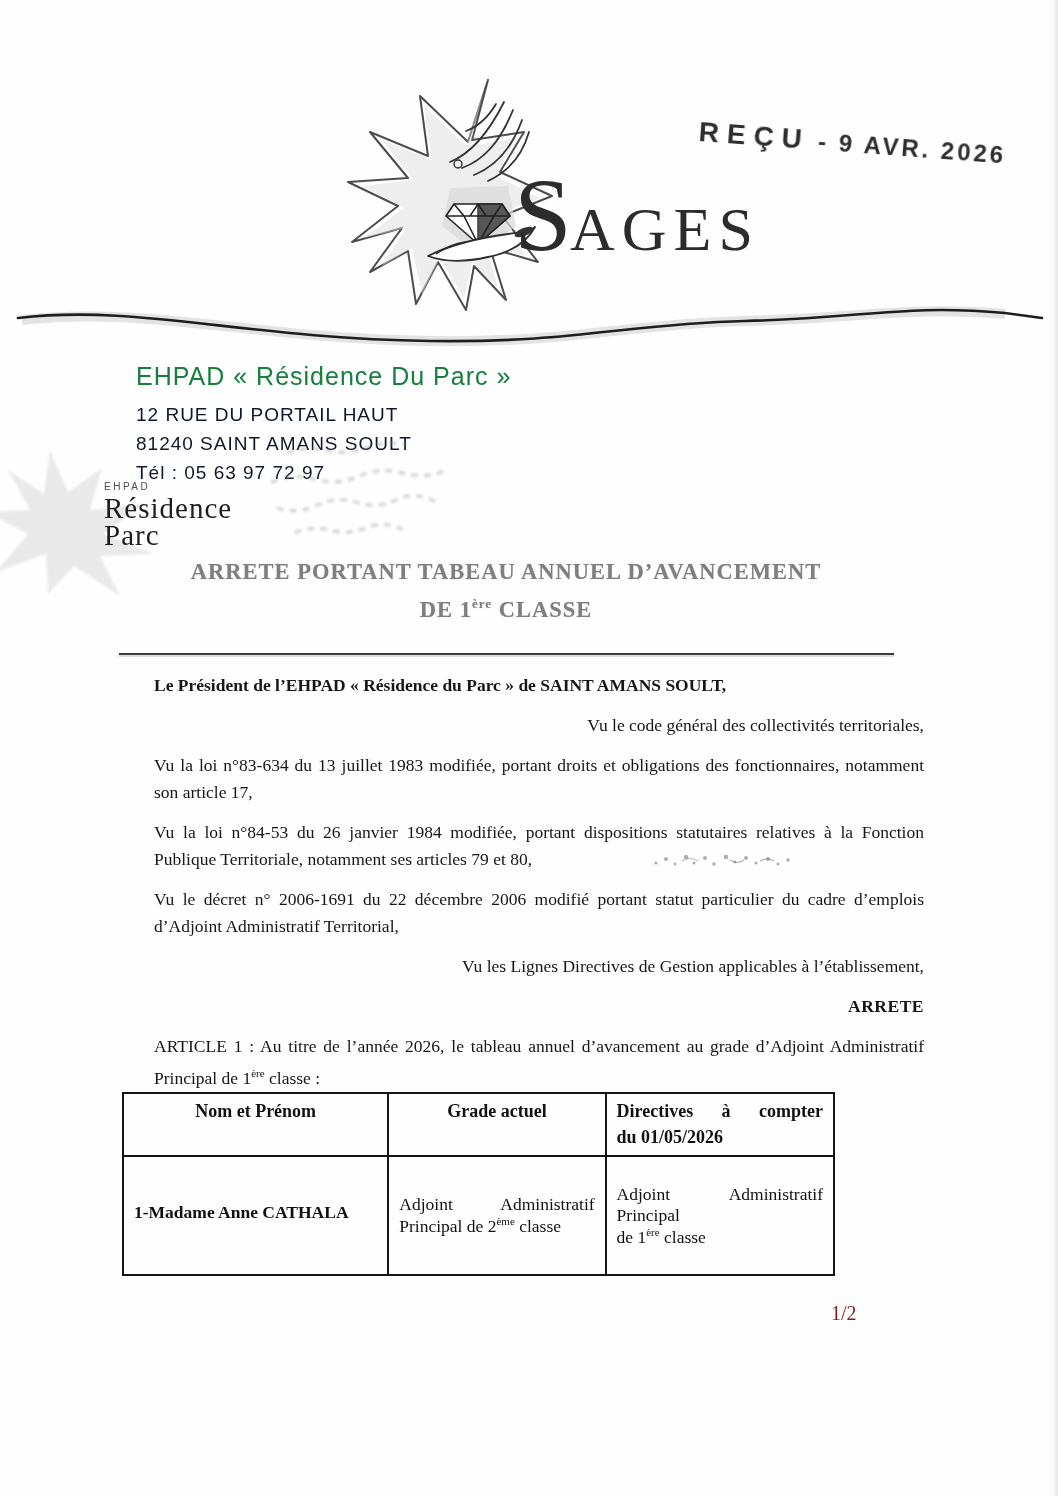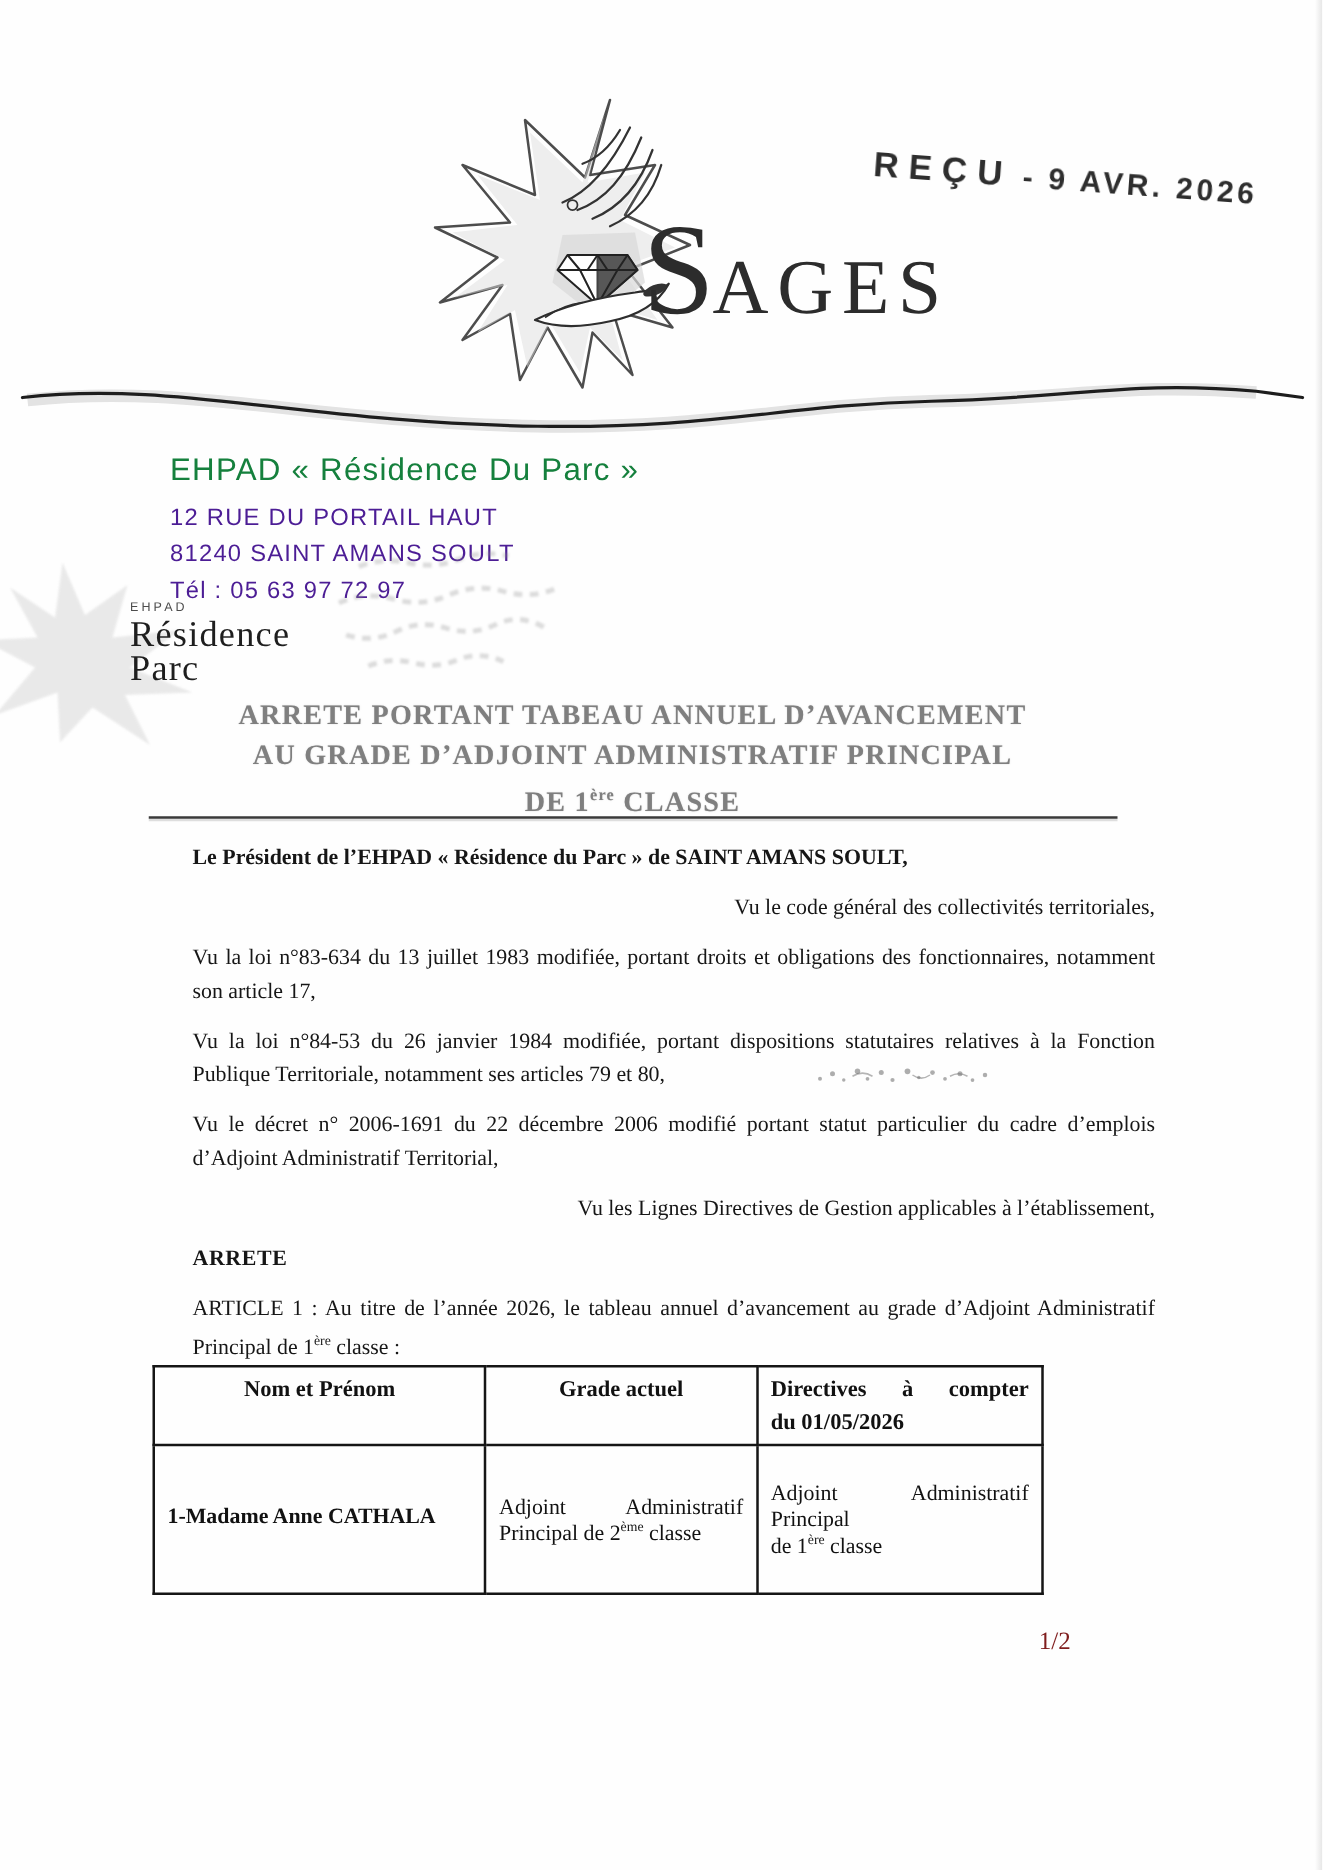--- a/index.html
+++ b/index.html
@@ -17,21 +17,21 @@
 
   
   .sages-logo{position:absolute;left:338px;top:76px;width:420px;height:242px;}
 
   
   .wave{position:absolute;left:0;top:292px;width:1058px;height:58px;}
 
   
   .letterhead{position:absolute;left:136px;top:362px;font-family:"Liberation Sans",sans-serif;}
   .lh-name{font-size:25px;letter-spacing:1px;color:#15803d;margin:0 0 9px 0;font-weight:400;}
-  .lh-line{font-size:19px;letter-spacing:1px;color:#4c1d95;line-height:29px;}
+  .lh-line{font-size:19px;letter-spacing:1px;color:#0f172a;line-height:29px;}
 
   
   .residence-splash{position:absolute;left:-14px;top:448px;width:180px;height:150px;filter:blur(1px);opacity:.75;}
   .residence-logo{position:absolute;left:104px;top:481px;color:#1e1e1e;}
   .rl-ehpad{font-family:"Liberation Sans",sans-serif;font-size:10px;letter-spacing:2.5px;color:#4c4c4c;margin-bottom:3px;}
   .rl-name{font-size:29px;line-height:27px;letter-spacing:1px;}
 
   
   .faint-stamp{position:absolute;left:262px;top:438px;width:200px;height:108px;opacity:.30;
         transform:rotate(-4deg);filter:blur(.8px);}
@@ -43,21 +43,21 @@
         text-shadow:0 0 1px rgba(150,150,150,.55);}
   .doc-title sup{font-size:13px;}
   .title-rule{position:absolute;left:119px;top:653px;width:775px;height:2px;background:#3a3a3a;
         box-shadow:0 2px 0 rgba(150,150,150,.3);}
 
   
   .content{position:absolute;left:122px;top:672px;width:770px;font-size:17.5px;line-height:27px;margin-left:32px;}
   .content p{margin:0 0 13px 0;text-align:justify;}
   .content p.lead{font-weight:700;text-align:left;}
   .content p.single{text-align:right;}
-  .content p.arrete-h{text-align:left;font-weight:700;letter-spacing:.5px;}
+  .content p.arrete-h{text-align:right;font-weight:700;letter-spacing:.5px;}
   .content sup{font-size:11px;}
 
   
   .avancement-table{position:absolute;left:122px;top:1092px;width:713px;border-collapse:collapse;
         font-size:17.5px;color:#111;}
   .avancement-table th,.avancement-table td{border:2px solid #151515;box-sizing:border-box;}
   .avancement-table thead tr{height:63px;}
   .avancement-table tbody tr{height:119px;}
   .avancement-table th{font-weight:700;vertical-align:top;padding:7px 10px 0 10px;font-size:18px;}
   th.th-center{text-align:center;}
@@ -136,21 +136,20 @@
     <g stroke="#8d8d8d" stroke-width="4" fill="none" stroke-dasharray="7 6">
       <path d="M28,10 q20,-6 40,0 t40,0 t40,0"></path>
       <path d="M10,38 q22,-8 44,0 t44,0 t44,0 t44,0"></path>
       <path d="M14,64 q20,8 40,0 t40,0 t40,0 t40,6"></path>
       <path d="M30,90 q18,-6 36,0 t36,0 t36,4"></path>
     </g>
   </svg>
 
   <div class="doc-title">
     <div>ARRETE PORTANT TABEAU ANNUEL D’AVANCEMENT</div>
-    <div>AU GRADE D’ADJOINT ADMINISTRATIF PRINCIPAL</div>
     <div><span>DE 1</span><sup>ère</sup><span> CLASSE</span></div>
   </div>
   <div class="title-rule"></div>
 
   <div class="content">
     <p class="lead">Le Président de l’EHPAD « Résidence du Parc » de SAINT AMANS SOULT,</p>
     <p class="single">Vu le code général des collectivités territoriales,</p>
     <p>Vu la loi n°83-634 du 13 juillet 1983 modifiée, portant droits et obligations des fonctionnaires, notamment son article 17,</p>
     <p>Vu la loi n°84-53 du 26 janvier 1984 modifiée, portant dispositions statutaires relatives à la Fonction Publique Territoriale, notamment ses articles 79 et 80,</p>
     <p>Vu le décret n° 2006-1691 du 22 décembre 2006 modifié portant statut particulier du cadre d’emplois d’Adjoint Administratif Territorial,</p>

